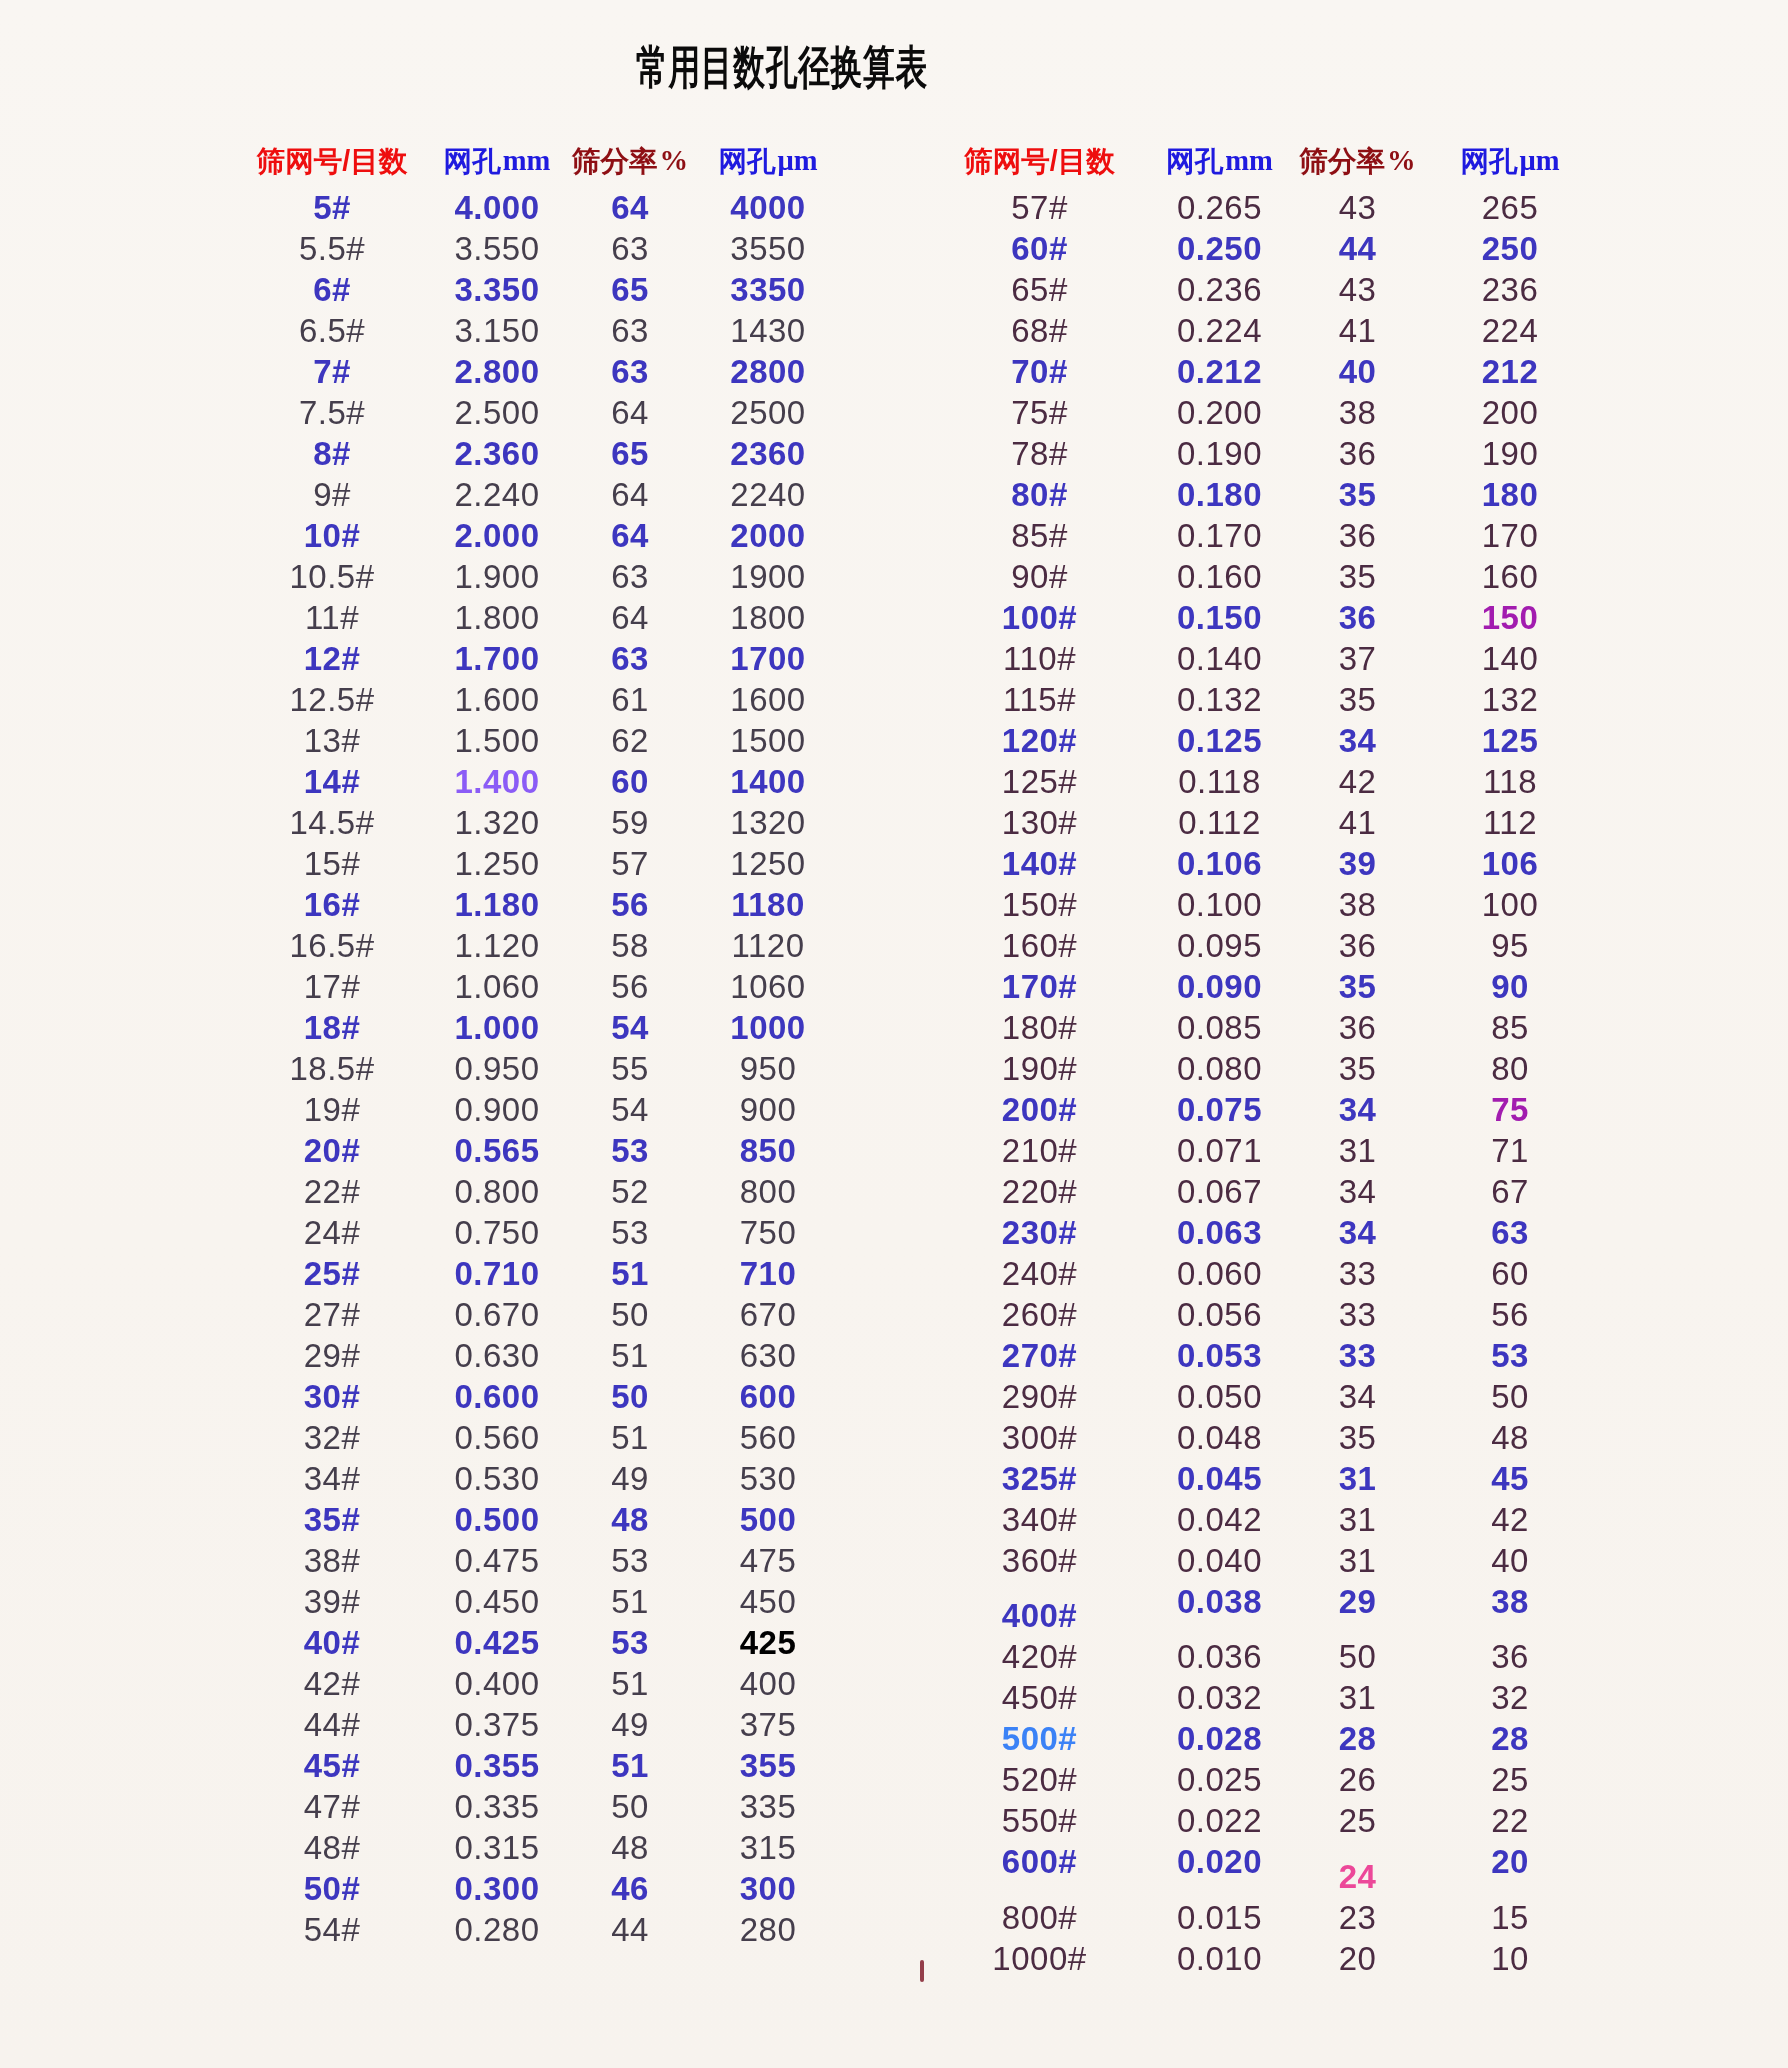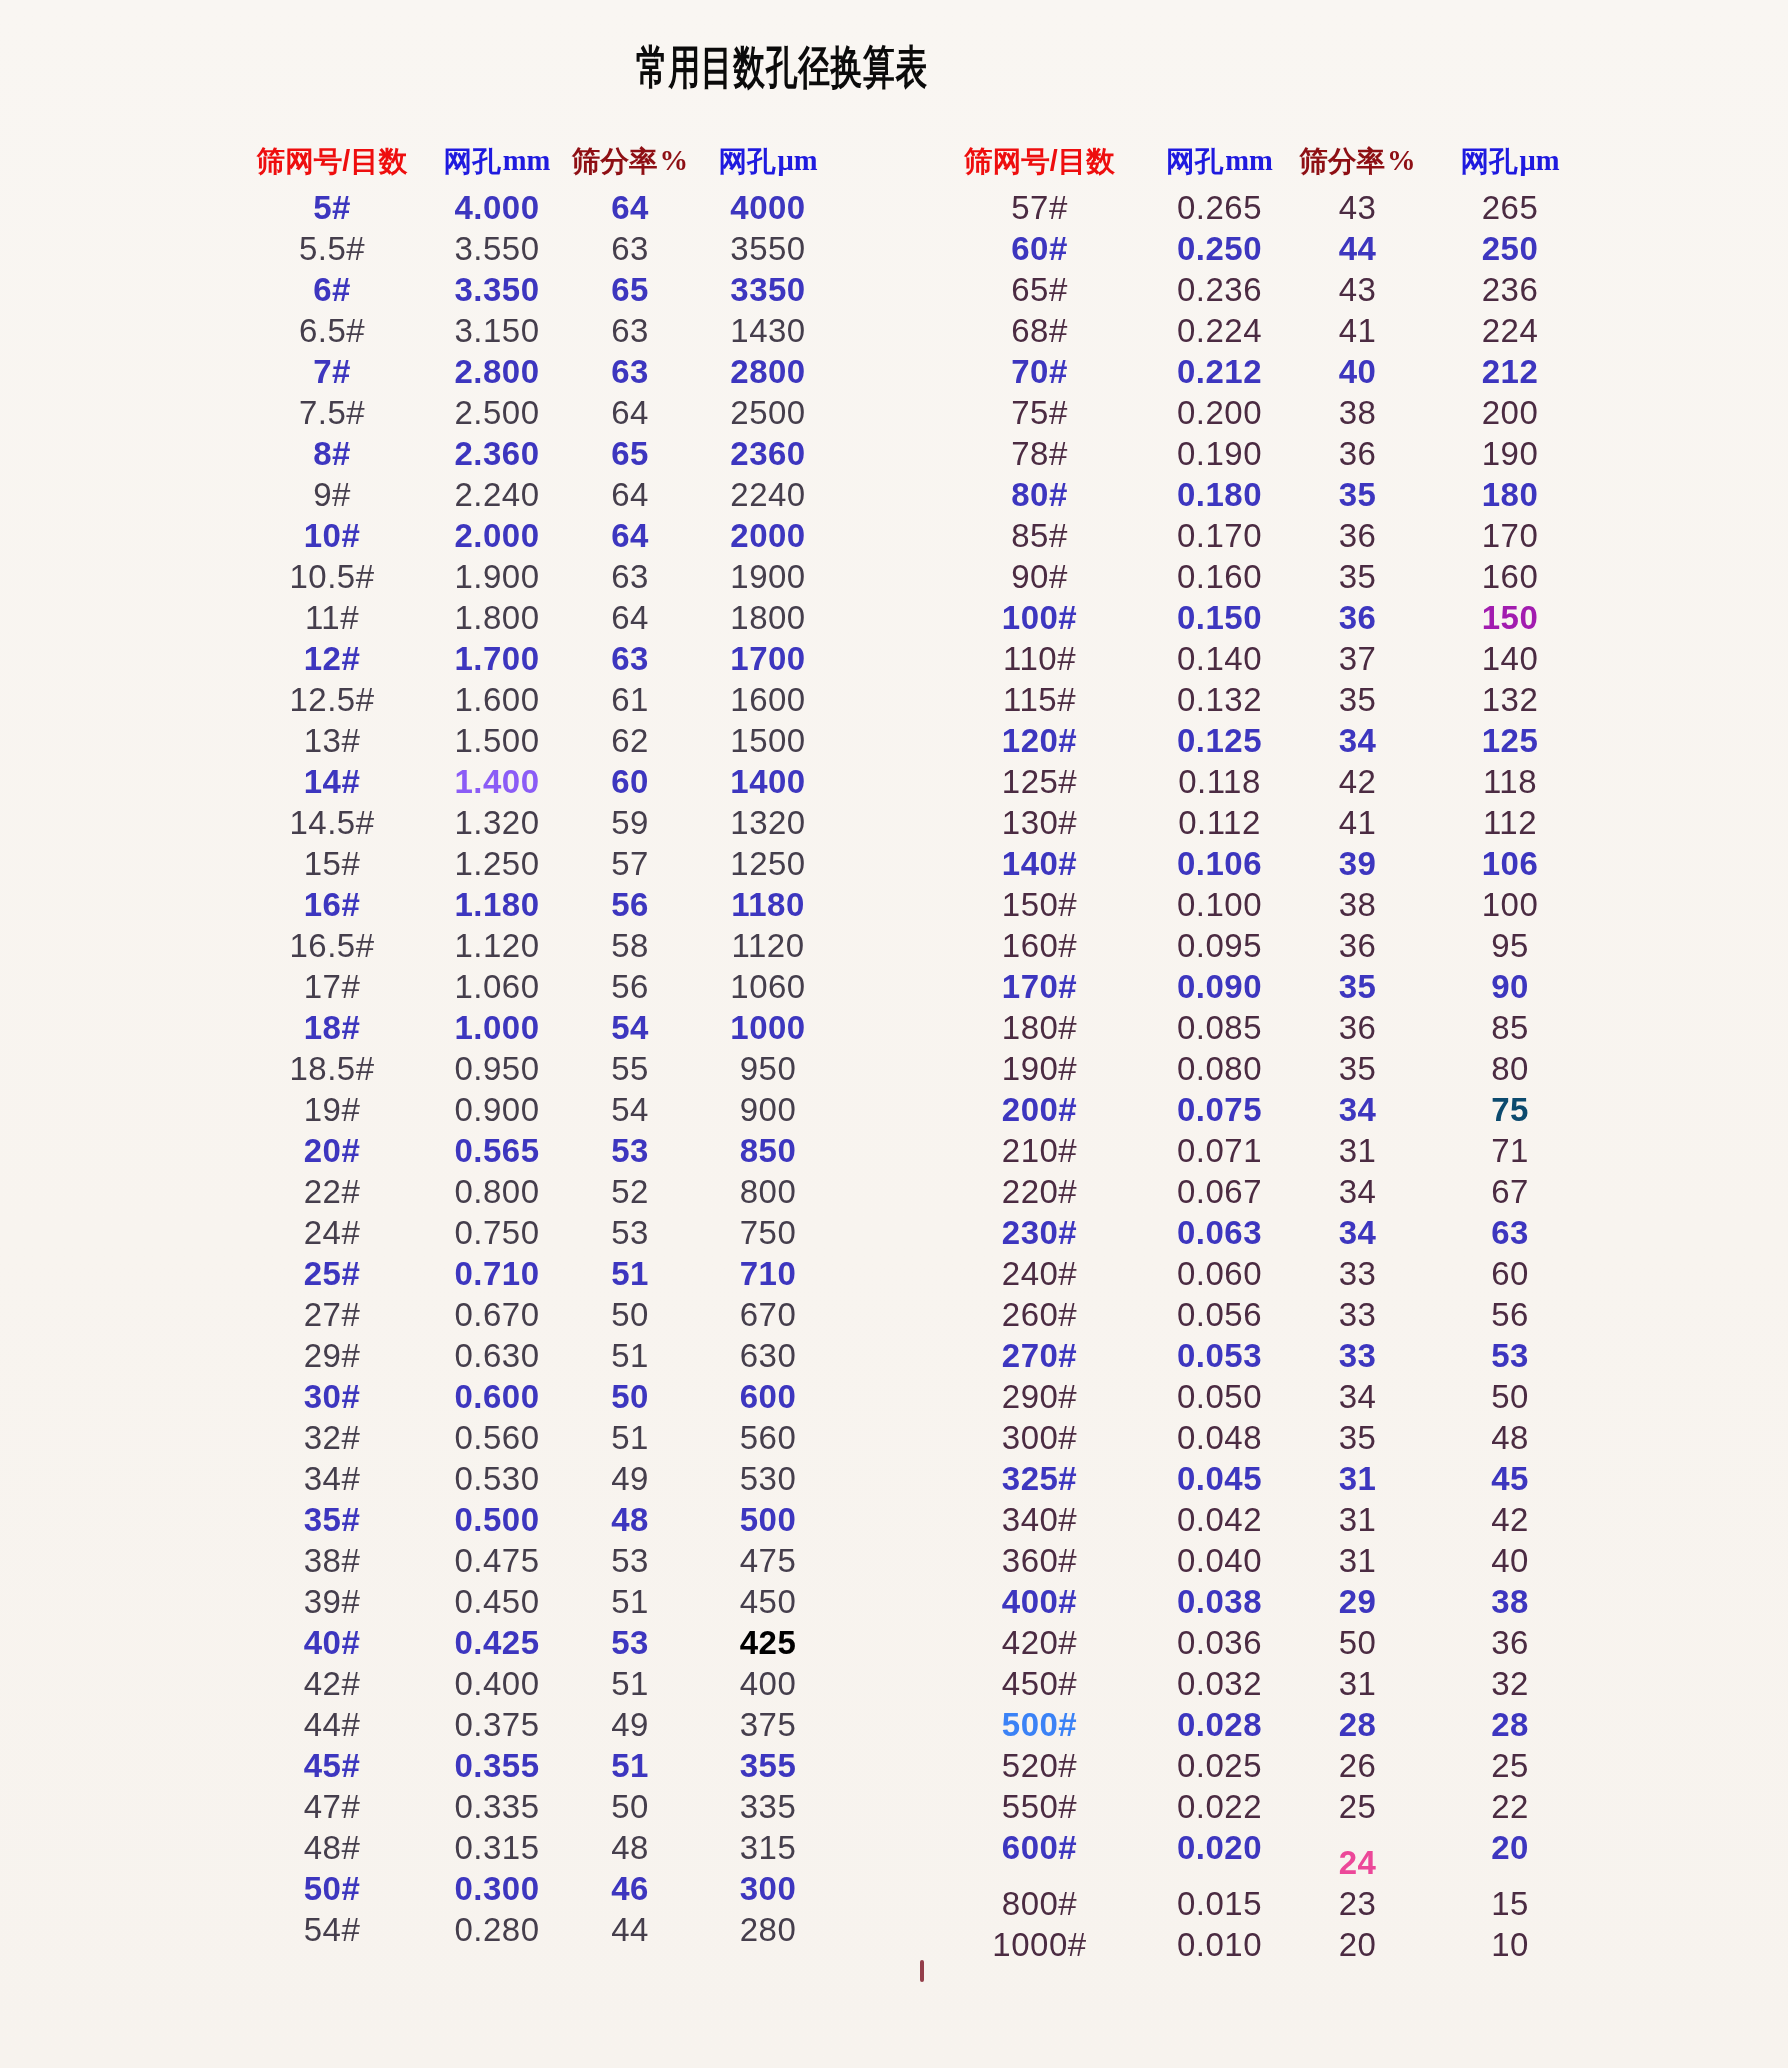--- a/index.html
+++ b/index.html
@@ -341,21 +341,21 @@
       <div class="cell">0.085</div>
       <div class="cell">36</div>
       <div class="cell">85</div>
       <div class="cell">190#</div>
       <div class="cell">0.080</div>
       <div class="cell">35</div>
       <div class="cell">80</div>
       <div class="cell bcell" style="color: rgb(61, 54, 191); font-weight: 700;">200#</div>
       <div class="cell bcell" style="color: rgb(61, 54, 191); font-weight: 700;">0.075</div>
       <div class="cell bcell" style="color: rgb(61, 54, 191); font-weight: 700;">34</div>
-      <div class="cell bcell" style="color: #0c4a6e; font-weight: 700;">75</div>
+      <div class="cell bcell" style="color: #a21caf; font-weight: 700;">75</div>
       <div class="cell">210#</div>
       <div class="cell">0.071</div>
       <div class="cell">31</div>
       <div class="cell">71</div>
       <div class="cell">220#</div>
       <div class="cell">0.067</div>
       <div class="cell">34</div>
       <div class="cell">67</div>
       <div class="cell bcell" style="color: rgb(61, 54, 191); font-weight: 700;">230#</div>
       <div class="cell bcell" style="color: rgb(61, 54, 191); font-weight: 700;">0.063</div>
@@ -386,21 +386,21 @@
       <div class="cell bcell" style="color: rgb(61, 54, 191); font-weight: 700;">31</div>
       <div class="cell bcell" style="color: rgb(61, 54, 191); font-weight: 700;">45</div>
       <div class="cell">340#</div>
       <div class="cell">0.042</div>
       <div class="cell">31</div>
       <div class="cell">42</div>
       <div class="cell">360#</div>
       <div class="cell">0.040</div>
       <div class="cell">31</div>
       <div class="cell">40</div>
-      <div class="cell bcell" style="color: rgb(61, 54, 191); font-weight: 700;">400#</div>
+      <div class="cell bcell" style="color: rgb(61, 54, 191); font-weight: 700; margin-top: 14px;">400#</div>
       <div class="cell bcell" style="color: rgb(61, 54, 191); font-weight: 700;">0.038</div>
       <div class="cell bcell" style="color: rgb(61, 54, 191); font-weight: 700;">29</div>
       <div class="cell bcell" style="color: rgb(61, 54, 191); font-weight: 700;">38</div>
       <div class="cell">420#</div>
       <div class="cell">0.036</div>
       <div class="cell">50</div>
       <div class="cell">36</div>
       <div class="cell">450#</div>
       <div class="cell">0.032</div>
       <div class="cell">31</div>

